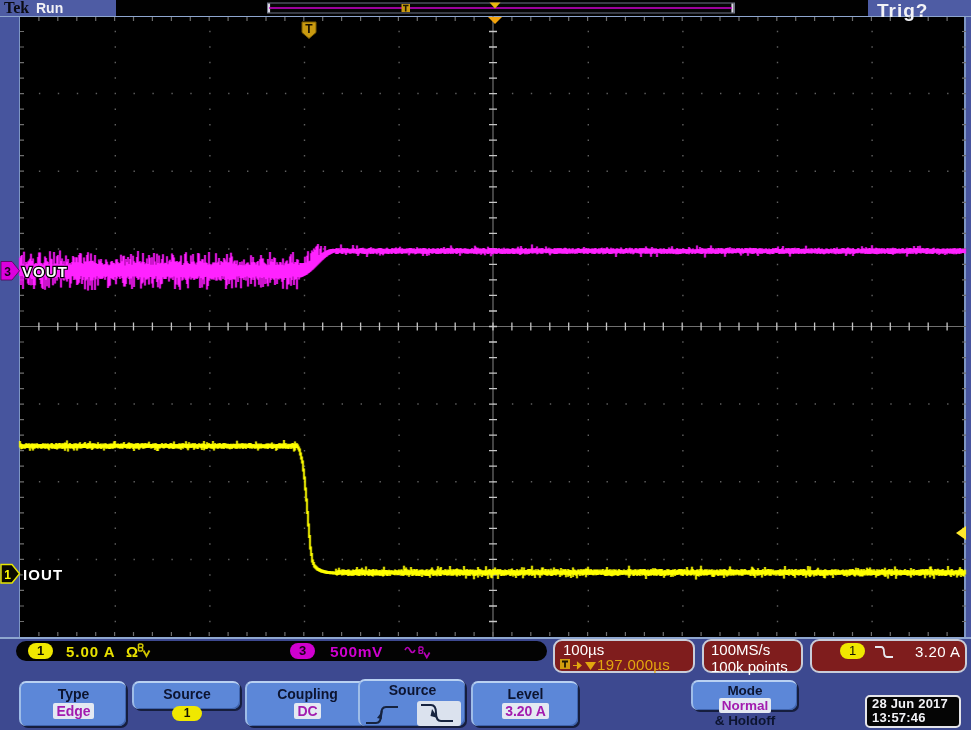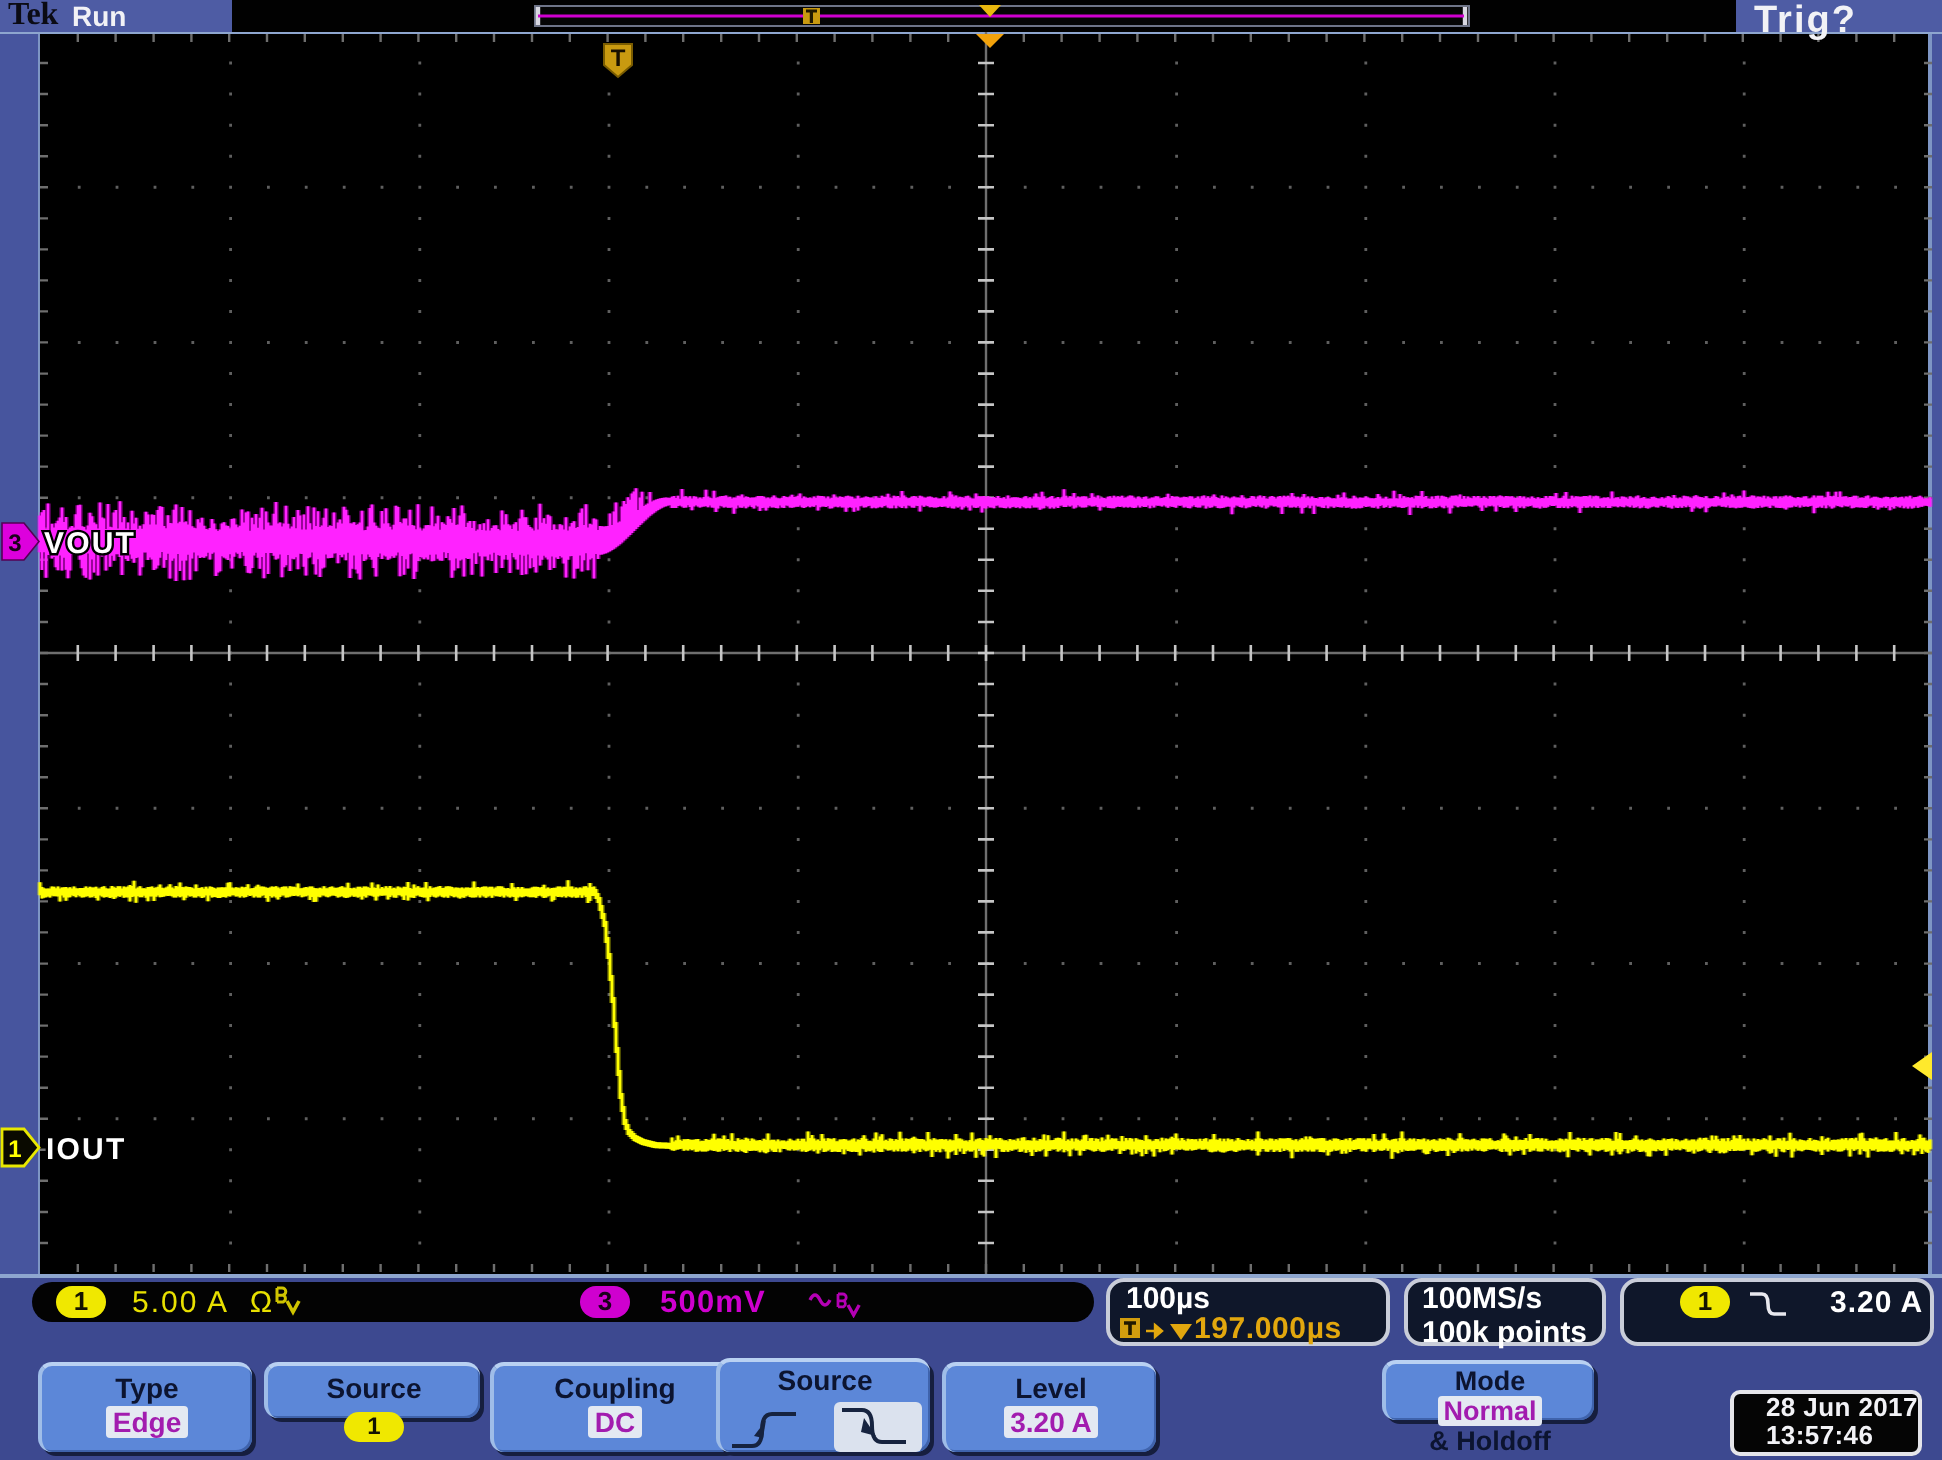--- a/index.html
+++ b/index.html
@@ -1,19 +1,19 @@
 <!DOCTYPE html>
 <html><head><meta charset="utf-8"><style>
 *{margin:0;padding:0;box-sizing:border-box}
 body{width:971px;height:730px;overflow:hidden;background:#000;font-family:"Liberation Sans",sans-serif}
 #scope{position:relative;width:971px;height:730px;background:#000}
 .abs{position:absolute}
 .hl{background:#e4e9f2;color:#a21caf;padding:0 3px;border-radius:2px}
 .btn{position:absolute;background:#5c87d8;border-radius:7px;border-top:2px solid #b9d1f2;border-left:2px solid #9fbde8;box-shadow:2px 2px 0 #161e3e, inset -1px -1px 0 #3f63ac;color:#0c1430;font-weight:bold;font-size:14px;text-align:center;z-index:5}
-.rbx{position:absolute;background:#0f172a;border:2px solid #c9cdd9;border-radius:9px;color:#fff;font-weight:bold;font-size:15px;z-index:5}
+.rbx{position:absolute;background:#7f1d1d;border:2px solid #c9cdd9;border-radius:9px;color:#fff;font-weight:normal;font-size:15px;z-index:5}
 </style></head><body>
 <div id="scope">
 
   <div class="abs" style="left:0;top:0;width:971px;height:15.5px;background:#010101;z-index:1"></div>
   <div class="abs" style="left:0;top:0;width:116px;height:15.5px;background:#4e5ca4;z-index:2"></div>
   <div class="abs" style="left:868px;top:0;width:103px;height:15.5px;background:#4e5ca4;z-index:2"></div>
   <div class="abs" style="left:4px;top:-1px;color:#0b0b14;font-weight:bold;font-size:16px;font-family:'Liberation Serif',serif;z-index:4">Tek</div>
   <div class="abs" style="left:36px;top:0px;color:#f2f2f6;font-weight:bold;font-size:14px;z-index:4">Run</div>
   <div class="abs" style="left:877px;top:-0.5px;color:#f2f2f6;font-weight:bold;font-size:19px;letter-spacing:1px;z-index:4">Trig?</div>
 
@@ -58,21 +58,21 @@
 <path d="M269 3.5v9M732.5 3.5v9" stroke="#d8d8e2" stroke-width="2.2"></path>
 <path d="M269 8h463" stroke="#cf00cf" stroke-width="1.6"></path>
 <rect x="401.5" y="4" width="8.5" height="8" fill="#c99a10"></rect>
 <path d="M403 5.5h5.5M405.7 5.5v6" stroke="#201800" stroke-width="1.6" fill="none"></path>
 <polygon points="489.5,2.5 500.5,2.5 495,8.5" fill="#e8b80e"></polygon>
 
 </svg>
 
   <div class="abs" style="left:16px;top:640.5px;width:531px;height:20.5px;background:#030303;border-radius:10px;z-index:5"></div>
   <div class="abs" style="left:28px;top:642.5px;width:25px;height:16.5px;background:#f0e800;border-radius:9px;z-index:6;color:#141400;font-weight:bold;font-size:13px;text-align:center;line-height:16px">1</div>
-  <div class="abs" style="left:66px;top:643px;color:#e8e000;font-weight:normal;font-size:15px;letter-spacing:1px;z-index:6">5.00 A&nbsp; Ω</div>
+  <div class="abs" style="left:66px;top:643px;color:#e8e000;font-weight:bold;font-size:15px;letter-spacing:1px;z-index:6">5.00 A&nbsp; Ω</div>
   <svg class="abs" style="left:137px;top:643px;z-index:6" width="16" height="15" viewBox="0 0 16 15">
       <path d="M1.5 1v7M1.5 1h2.6a1.8 1.8 0 0 1 0 3.6H1.5M1.5 4.6h3a1.8 1.8 0 0 1 0 3.4H1.5" stroke="#cfc400" stroke-width="1.5" fill="none"></path>
       <path d="M6.5 7.5l3 5.5l3-5.5" fill="none" stroke="#cfc400" stroke-width="1.8"></path>
     </svg>
   <div class="abs" style="left:290px;top:642.5px;width:25px;height:16.5px;background:#cf00cf;border-radius:9px;z-index:6;color:#1a001a;font-weight:bold;font-size:13px;text-align:center;line-height:16px">3</div>
   <div class="abs" style="left:330px;top:643px;color:#cf00cf;font-weight:bold;font-size:15.5px;letter-spacing:0.6px;z-index:6">500mV</div>
   <svg class="abs" style="left:404px;top:644px;z-index:6" width="28" height="15" viewBox="0 0 28 15">
       <path d="M1 6q2.5-5 5 0t5 0" stroke="#b400b4" stroke-width="1.7" fill="none"></path>
       <path d="M15 3v6.5M15 3h2.4a1.7 1.7 0 0 1 0 3.4H15M15 6.4h2.8a1.7 1.7 0 0 1 0 3H15" stroke="#b400b4" stroke-width="1.4" fill="none"></path>
       <path d="M20 8.5l2.8 5l2.8-5" fill="none" stroke="#b400b4" stroke-width="1.7"></path>
@@ -129,13 +129,13 @@
   <div class="btn" style="left:471px;top:681px;width:107px;height:45px">
       <div style="margin-top:3px">Level</div>
       <div style="margin-top:1px"><span class="hl">3.20 A</span></div>
     </div>
   <div class="btn" style="left:691px;top:679.5px;width:106px;height:30px;font-size:13.5px">
       <div style="margin-top:1px">Mode</div>
       <div><span class="hl">Normal</span></div>
       <div>&amp; Holdoff</div>
     </div>
 
-  <div class="abs" style="left:865px;top:694.5px;width:96px;height:33px;background:#050505;border:2px solid #e5e5ea;border-radius:5px;z-index:5;color:#f2f2f6;font-weight:bold;font-size:13px;line-height:14.5px;padding-left:16px;letter-spacing:0.2px">28 Jun 2017<br>13:57:46</div>
+  <div class="abs" style="left:865px;top:694.5px;width:96px;height:33px;background:#050505;border:2px solid #e5e5ea;border-radius:5px;z-index:5;color:#f2f2f6;font-weight:bold;font-size:13px;line-height:14.5px;padding-left:5px;letter-spacing:0.2px">28 Jun 2017<br>13:57:46</div>
 </div>
 </body></html>

